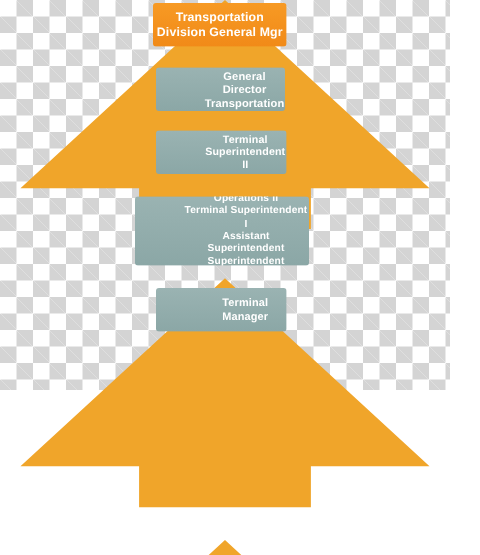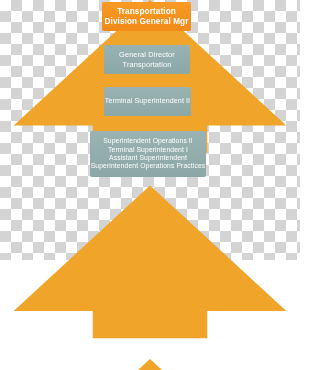--- a/index.html
+++ b/index.html
@@ -42,21 +42,22 @@
   .node.orange {
     background: #F59120;
     background-image: linear-gradient(to bottom, #F79A24 0%, #F18A18 100%);
     color: #ffffff;
     font-weight: bold;
   }
   .node.teal {
     background: #93ADAD;
     background-image: linear-gradient(to bottom, #9AB3B2 0%, #8BA7A6 100%);
     color: #ffffff;
-    font-weight: normal;
+    font-weight: bold;
+    padding-left: 32px;
   }
 
   
   #n-division-general-mgr { left: 102px; top: 2px;   width: 89px; height: 29px; font-size: 8.2px; }
   #n-general-director     { left: 104px; top: 45px;  width: 86px; height: 29px; font-size: 7.4px; }
   #n-terminal-supt-2      { left: 104px; top: 87px;  width: 87px; height: 29px; font-size: 7.1px; }
   #n-supt-operations      { left: 90px;  top: 131px; width: 116px; height: 46px; font-size: 6.8px; }
   #n-terminal-manager     { left: 104px; top: 192px; width: 87px; height: 29px; font-size: 7.3px; }</style>
 </head>
 <body>
@@ -83,14 +84,15 @@
     </svg>
   </div>
 
   <div class="node teal" id="n-terminal-supt-2">Terminal Superintendent II</div>
 
   <div class="node teal" id="n-supt-operations">Superintendent  Operations II
 Terminal Superintendent I
 Assistant Superintendent
 Superintendent Operations Practices</div>
 
+  <div class="node teal" id="n-terminal-manager">Terminal Manager</div>
 
 </div>
 
 </body></html>

